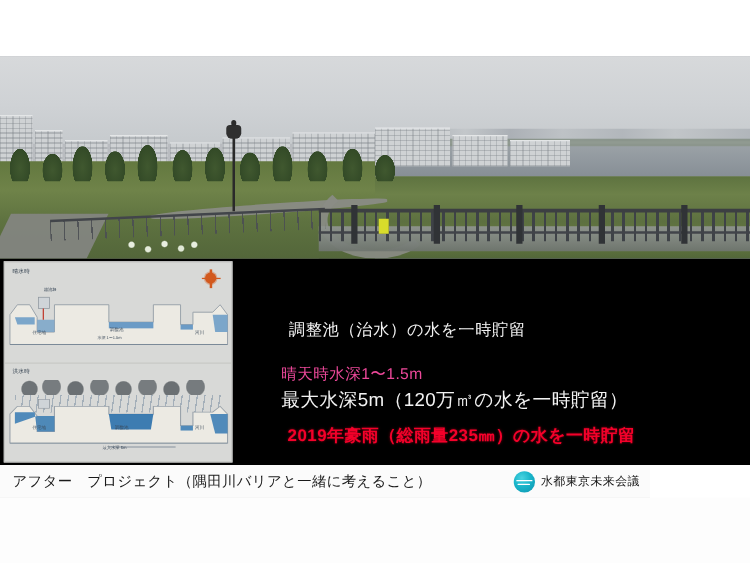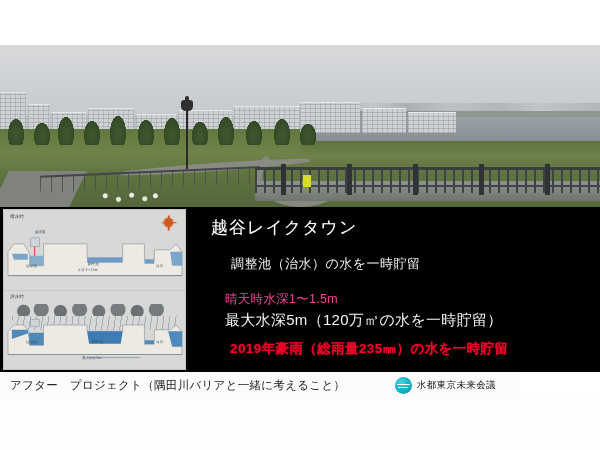--- a/index.html
+++ b/index.html
@@ -192,21 +192,21 @@
   .caption-bar{
     position:absolute;left:0;top:372px;width:520px;height:26px;
     background:#fbfbfb;
     border-bottom:1px solid #e3e3e3;
   }
   .caption-text{
     position:absolute;left:10px;top:6px;
     font-size:11.5px;color:#1a1a1a;letter-spacing:.3px;
   }
   .logo-wrap{
-    position:absolute;right:24px;top:3px;height:20px;display:flex;align-items:center;gap:5px;
+    position:absolute;right:8px;top:3px;height:20px;display:flex;align-items:center;gap:5px;
   }
   .logo-mark{
     width:17px;height:17px;border-radius:50%;
     background:radial-gradient(circle at 38% 32%,#4ad3e0 0%,#18b4c9 45%,#0e93ae 100%);
     position:relative;flex:0 0 auto;
   }
   .logo-mark::before{
     content:"";position:absolute;left:2px;top:7px;width:13px;height:1.6px;background:#fff;border-radius:1px;
   }
   .logo-mark::after{
@@ -341,21 +341,20 @@
         <line x1="84" y1="64" x2="138" y2="64" stroke="#6d7d8c" stroke-width="0.7"></line>
       </svg>
       <div style="position:absolute;left:22px;top:50px;font-size:3.6px;color:#3b4a5a;">住宅地</div>
       <div style="position:absolute;left:88px;top:50px;font-size:3.6px;color:#3b4a5a;">調整池</div>
       <div style="position:absolute;left:78px;top:66px;font-size:3.4px;color:#3b4a5a;">最大水深 5m</div>
       <div style="position:absolute;left:152px;top:50px;font-size:3.6px;color:#3b4a5a;">河川</div>
     </div>
   </div>
 
   <div class="text-col">
-    <div class="t-title">越谷レイクタウン</div>
     <div class="t-sub">調整池（治水）の水を一時貯留</div>
     <div class="t-line1">晴天時水深1〜1.5m</div>
     <div class="t-line2">最大水深5m（120万㎥の水を一時貯留）</div>
     <div class="t-red">2019年豪雨（総雨量235㎜）の水を一時貯留</div>
   </div>
 
   <div class="caption-bar">
     <div class="caption-text">アフター　プロジェクト（隅田川バリアと一緒に考えること）</div>
     <div class="logo-wrap">
       <div class="logo-mark"></div>

